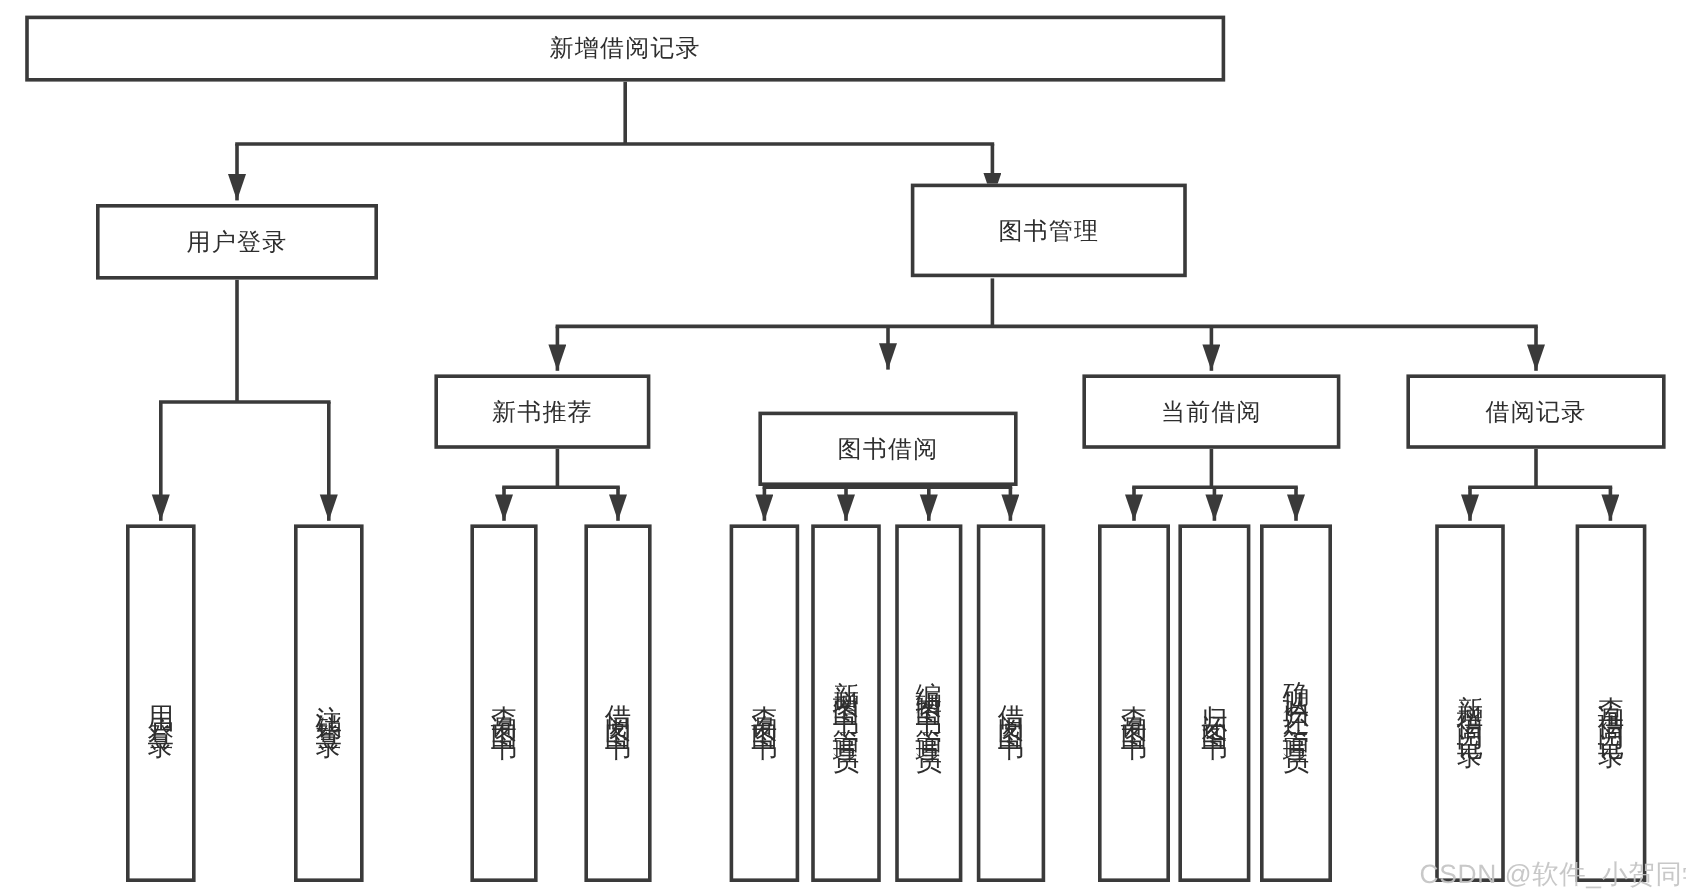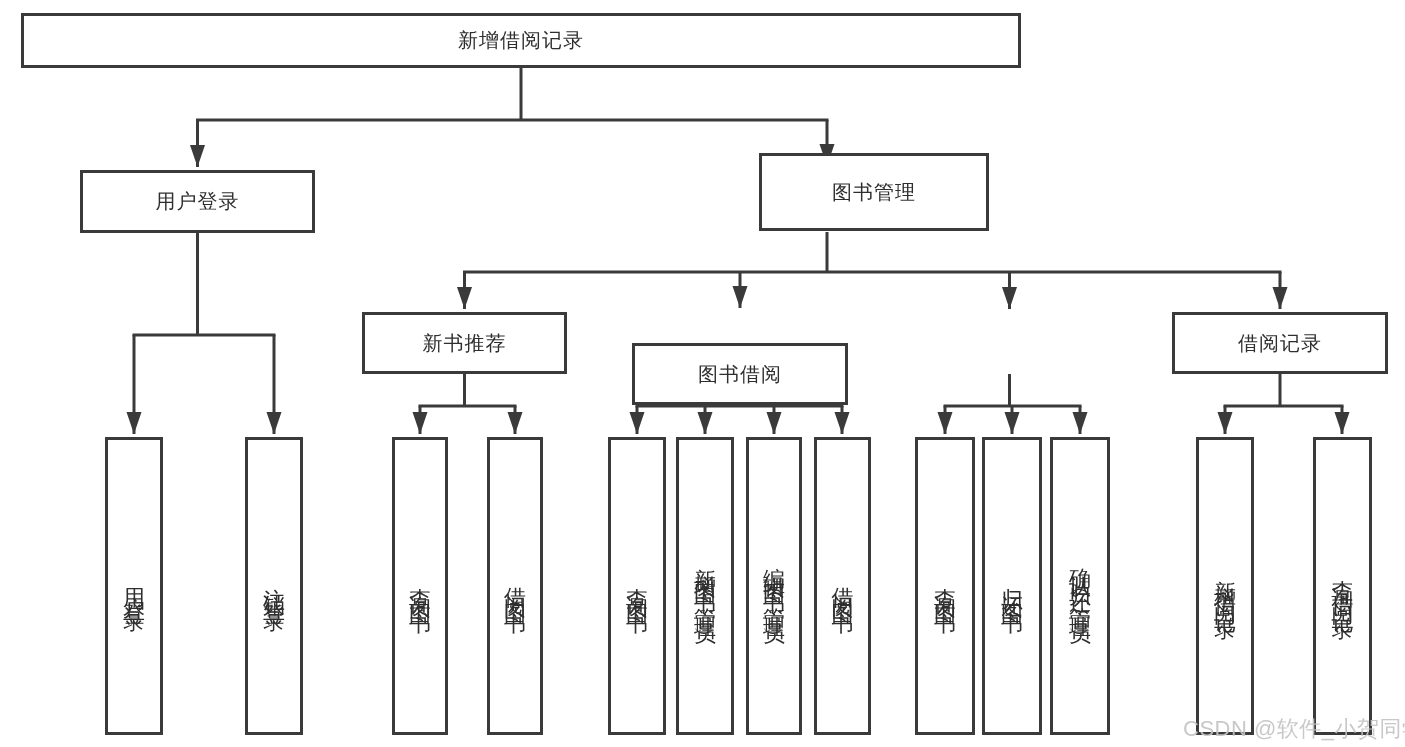--- a/index.html
+++ b/index.html
@@ -111,22 +111,23 @@
         <line x1="1342" y1="406" x2="1342" y2="434" marker-end="url(#arrow)"></line>
       </g>
     </g>
   </svg>
 
   <div class="node hnode" style="left:21px;top:13px;width:1000px;height:55px;">新增借阅记录</div>
 
   <div class="node hnode" style="left:80px;top:170px;width:235px;height:63px;">用户登录</div>
   <div class="node hnode" style="left:712px;top:153px;width:230px;height:78px;margin-left:47px;">图书管理</div>
 
-  <div class="node hnode" style="left:362px;top:312px;width:205px;height:62px;text-align:right;">新书推荐</div>
+  <div class="node hnode" style="left:362px;top:312px;width:180px;height:62px;text-align:right;">新书推荐</div>
   <div class="node hnode" style="left:632px;top:311px;width:216px;height:62px;margin-top:32px;">图书借阅</div>
+  <div class="node hnode" style="left:902px;top:312px;width:215px;height:62px;">当前借阅</div>
   <div class="node hnode" style="left:1172px;top:312px;width:216px;height:62px;">借阅记录</div>
 
   <div class="node vnode" style="left:105px;width:58px;">
     <span class="vlabel">用户登录</span>
   </div>
   <div class="node vnode" style="left:245px;width:58px;">
     <span class="vlabel">注销登录</span>
   </div>
 
   <div class="node vnode" style="left:392px;width:56px;">

